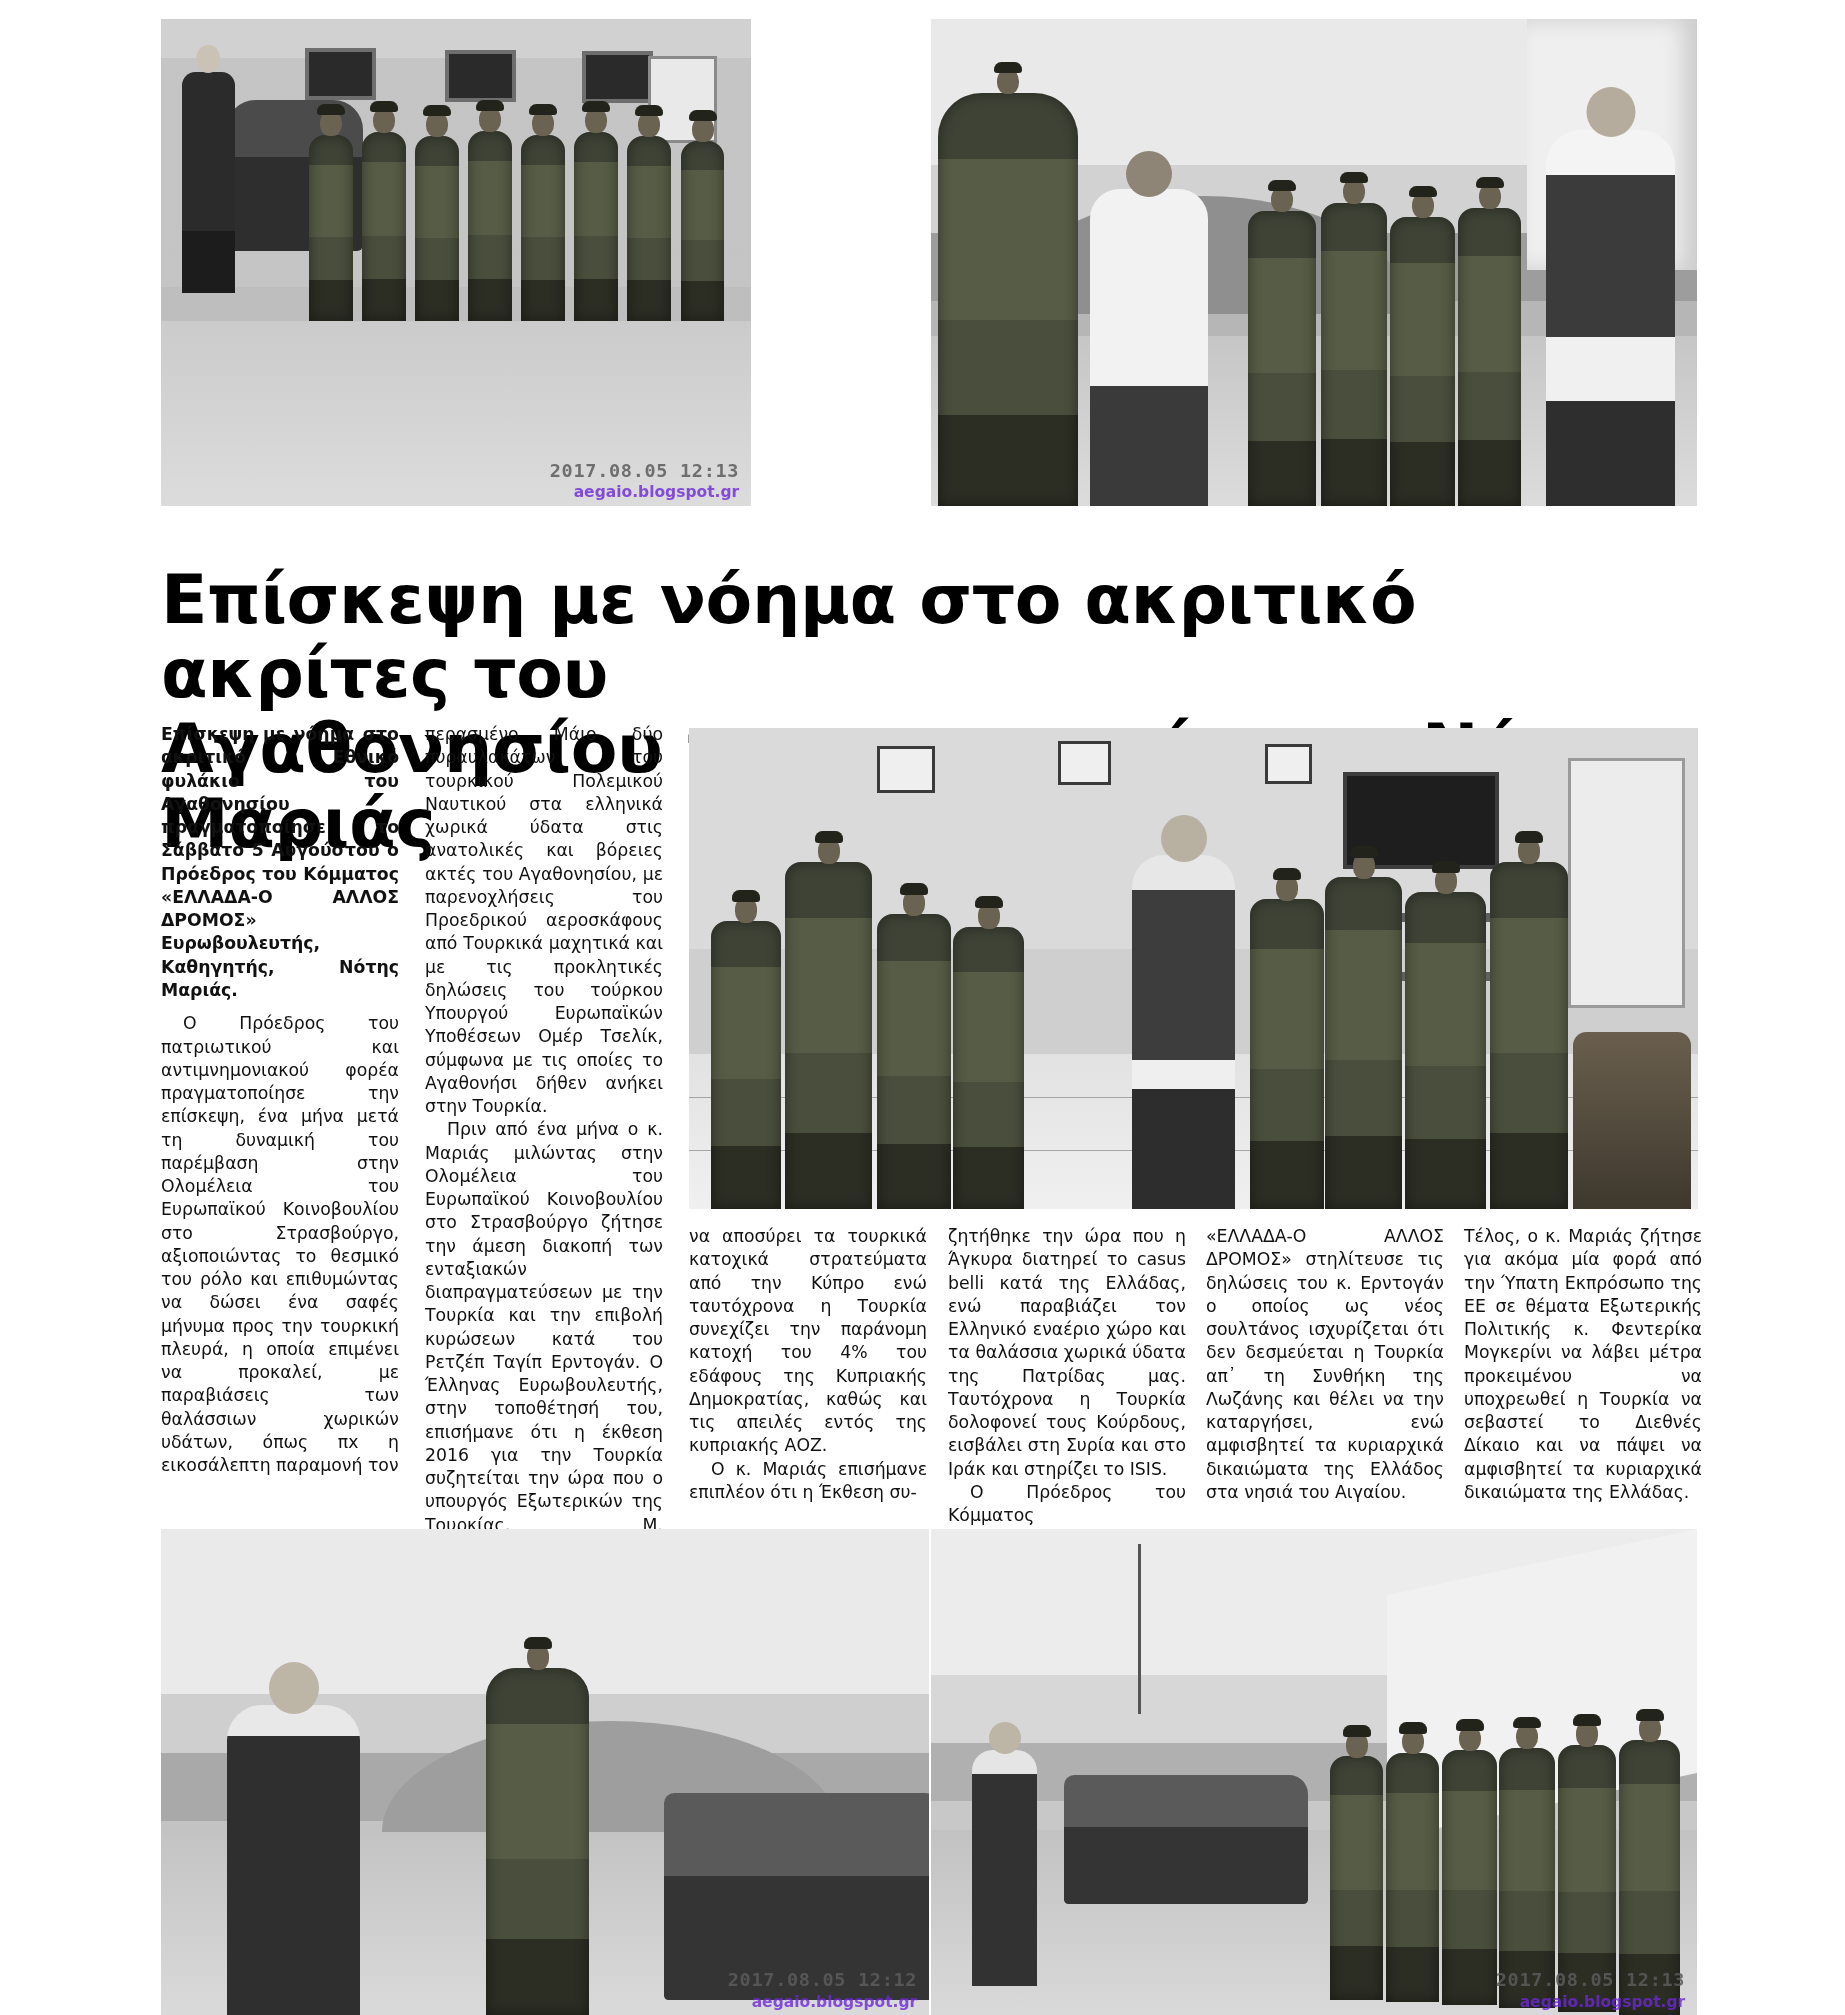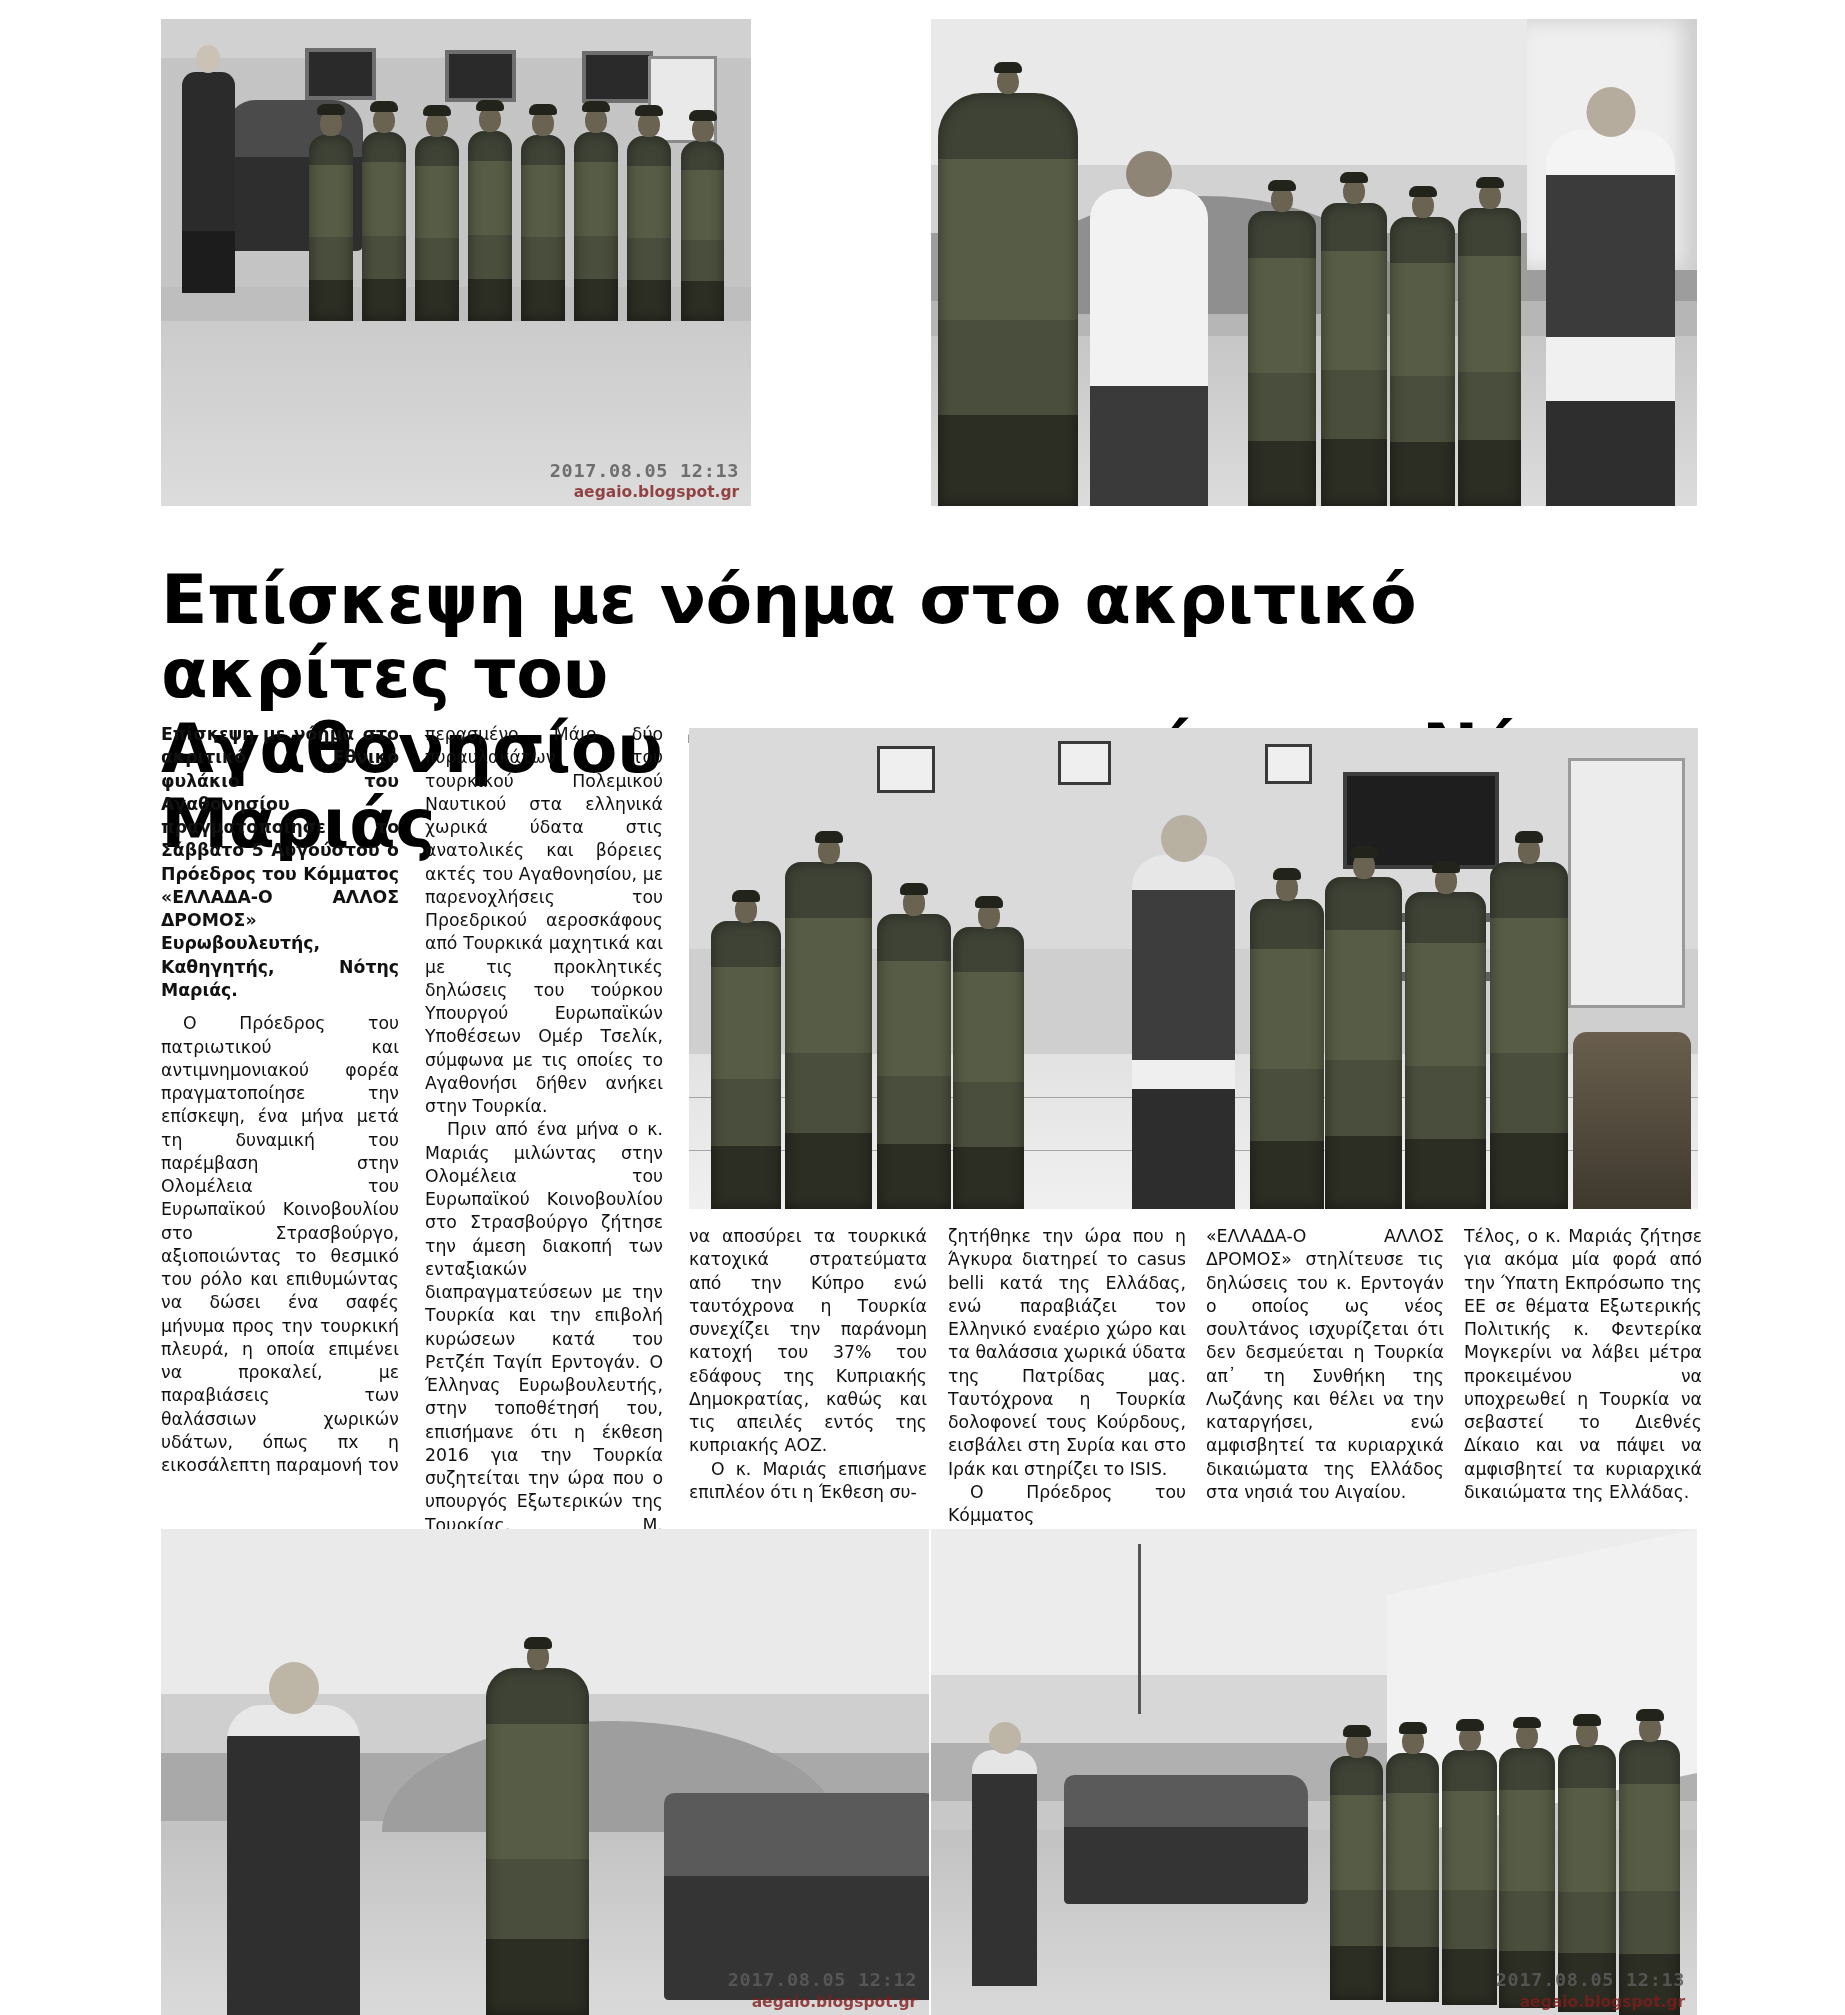--- a/index.html
+++ b/index.html
@@ -41,21 +41,21 @@
     opacity: .85;
     white-space: nowrap;
   }
   .photo .wmark {
     position: absolute;
     right: 11.8px;
     bottom: 4.4px;
     font-family: "DejaVu Sans", "Liberation Sans", sans-serif;
     font-size: 15.5px;
     font-weight: bold;
-    color: #7f1d1d;
+    color: #6d28d9;
     opacity: .8;
     white-space: nowrap;
   }
 
   
   #photo-top-left .ph-inner {
     background:
       linear-gradient(to bottom, rgba(0,0,0,.05) 0 62%, rgba(0,0,0,.18) 62% 100%),
       linear-gradient(to bottom, #dcdcdc 0 8%, #cfcfcf 8% 55%, #c8c8c8 55% 62%, #d6d6d6 62% 100%);
   }
@@ -311,21 +311,21 @@
     <p class="lead">Επίσκεψη με νόημα στο ακριτικό Εθνικό φυλάκιο του Αγαθονησίου πραγματοποίησε το Σάββατο 5 Αυγούστου ο Πρόεδρος του Κόμματος «ΕΛΛΑΔΑ-Ο ΑΛΛΟΣ ΔΡΟΜΟΣ» Ευρωβουλευτής, Καθηγητής, Νότης Μαριάς.</p>
     <p>Ο Πρόεδρος του πατριωτικού και αντιμνημονιακού φορέα πραγματοποίησε την επίσκεψη, ένα μήνα μετά τη δυναμική του παρέμβαση στην Ολομέλεια του Ευρωπαϊκού Κοινοβουλίου στο Στρασβούργο, αξιοποιώντας το θεσμικό του ρόλο και επιθυμώντας να δώσει ένα σαφές μήνυμα προς την τουρκική πλευρά, η οποία επιμένει να προκαλεί, με παραβιάσεις των θαλάσσιων χωρικών υδάτων, όπως πx η εικοσάλεπτη παραμονή τον</p>
   </div>
 
   <div class="col" id="col-2" style="left:425px; top:723px; width:238px;">
     <p class="cont">περασμένο Μάιο δύο πυραυλακάτων του τουρκικού Πολεμικού Ναυτικού στα ελληνικά χωρικά ύδατα στις ανατολικές και βόρειες ακτές του Αγαθονησίου, με παρενοχλήσεις του Προεδρικού αεροσκάφους από Τουρκικά μαχητικά και με τις προκλητικές δηλώσεις του τούρκου Υπουργού Ευρωπαϊκών Υποθέσεων Ομέρ Τσελίκ, σύμφωνα με τις οποίες το Αγαθονήσι δήθεν ανήκει στην Τουρκία.</p>
     <p>Πριν από ένα μήνα ο κ. Μαριάς μιλώντας στην Ολομέλεια του Ευρωπαϊκού Κοινοβουλίου στο Στρασβούργο ζήτησε την άμεση διακοπή των ενταξιακών διαπραγματεύσεων με την Τουρκία και την επιβολή κυρώσεων κατά του Ρετζέπ Ταγίπ Ερντογάν. Ο Έλληνας Ευρωβουλευτής, στην τοποθέτησή του, επισήμανε ότι η έκθεση 2016 για την Τουρκία συζητείται την ώρα που ο υπουργός Εξωτερικών της Τουρκίας, Μ. Τσαβούσογλου, δηλώνει προκλητικά στη Γενεύη ότι η Τουρκία δεν πρόκειται ποτέ</p>
   </div>
 
   <div class="col" id="col-3" style="left:689px; top:1225px; width:238px;">
-    <p class="cont">να αποσύρει τα τουρκικά κατοχικά στρατεύματα από την Κύπρο ενώ ταυτόχρονα η Τουρκία συνεχίζει την παράνομη κατοχή του 37% του εδάφους της Κυπριακής Δημοκρατίας, καθώς και τις απειλές εντός της κυπριακής ΑΟΖ.</p>
+    <p class="cont">να αποσύρει τα τουρκικά κατοχικά στρατεύματα από την Κύπρο ενώ ταυτόχρονα η Τουρκία συνεχίζει την παράνομη κατοχή του 4% του εδάφους της Κυπριακής Δημοκρατίας, καθώς και τις απειλές εντός της κυπριακής ΑΟΖ.</p>
     <p>Ο κ. Μαριάς επισήμανε επιπλέον ότι η Έκθεση συ-</p>
   </div>
 
   <div class="col" id="col-4" style="left:948px; top:1225px; width:238px;">
     <p class="cont">ζητήθηκε την ώρα που η Άγκυρα διατηρεί το casus belli κατά της Ελλάδας, ενώ παραβιάζει τον Ελληνικό εναέριο χώρο και τα θαλάσσια χωρικά ύδατα της Πατρίδας μας. Ταυτόχρονα η Τουρκία δολοφονεί τους Κούρδους, εισβάλει στη Συρία και στο Ιράκ και στηρίζει το ISIS.</p>
     <p>Ο Πρόεδρος του Κόμματος</p>
   </div>
 
   <div class="col" id="col-6" style="left:1464px; top:1225px; width:238px;">
     <p>Τέλος, ο κ. Μαριάς ζήτησε για ακόμα μία φορά από την Ύπατη Εκπρόσωπο της ΕΕ σε θέματα Εξωτερικής Πολιτικής κ. Φεντερίκα Μογκερίνι να λάβει μέτρα προκειμένου να υποχρεωθεί η Τουρκία να σεβαστεί το Διεθνές Δίκαιο και να πάψει να αμφισβητεί τα κυριαρχικά δικαιώματα της Ελλάδας.</p>

